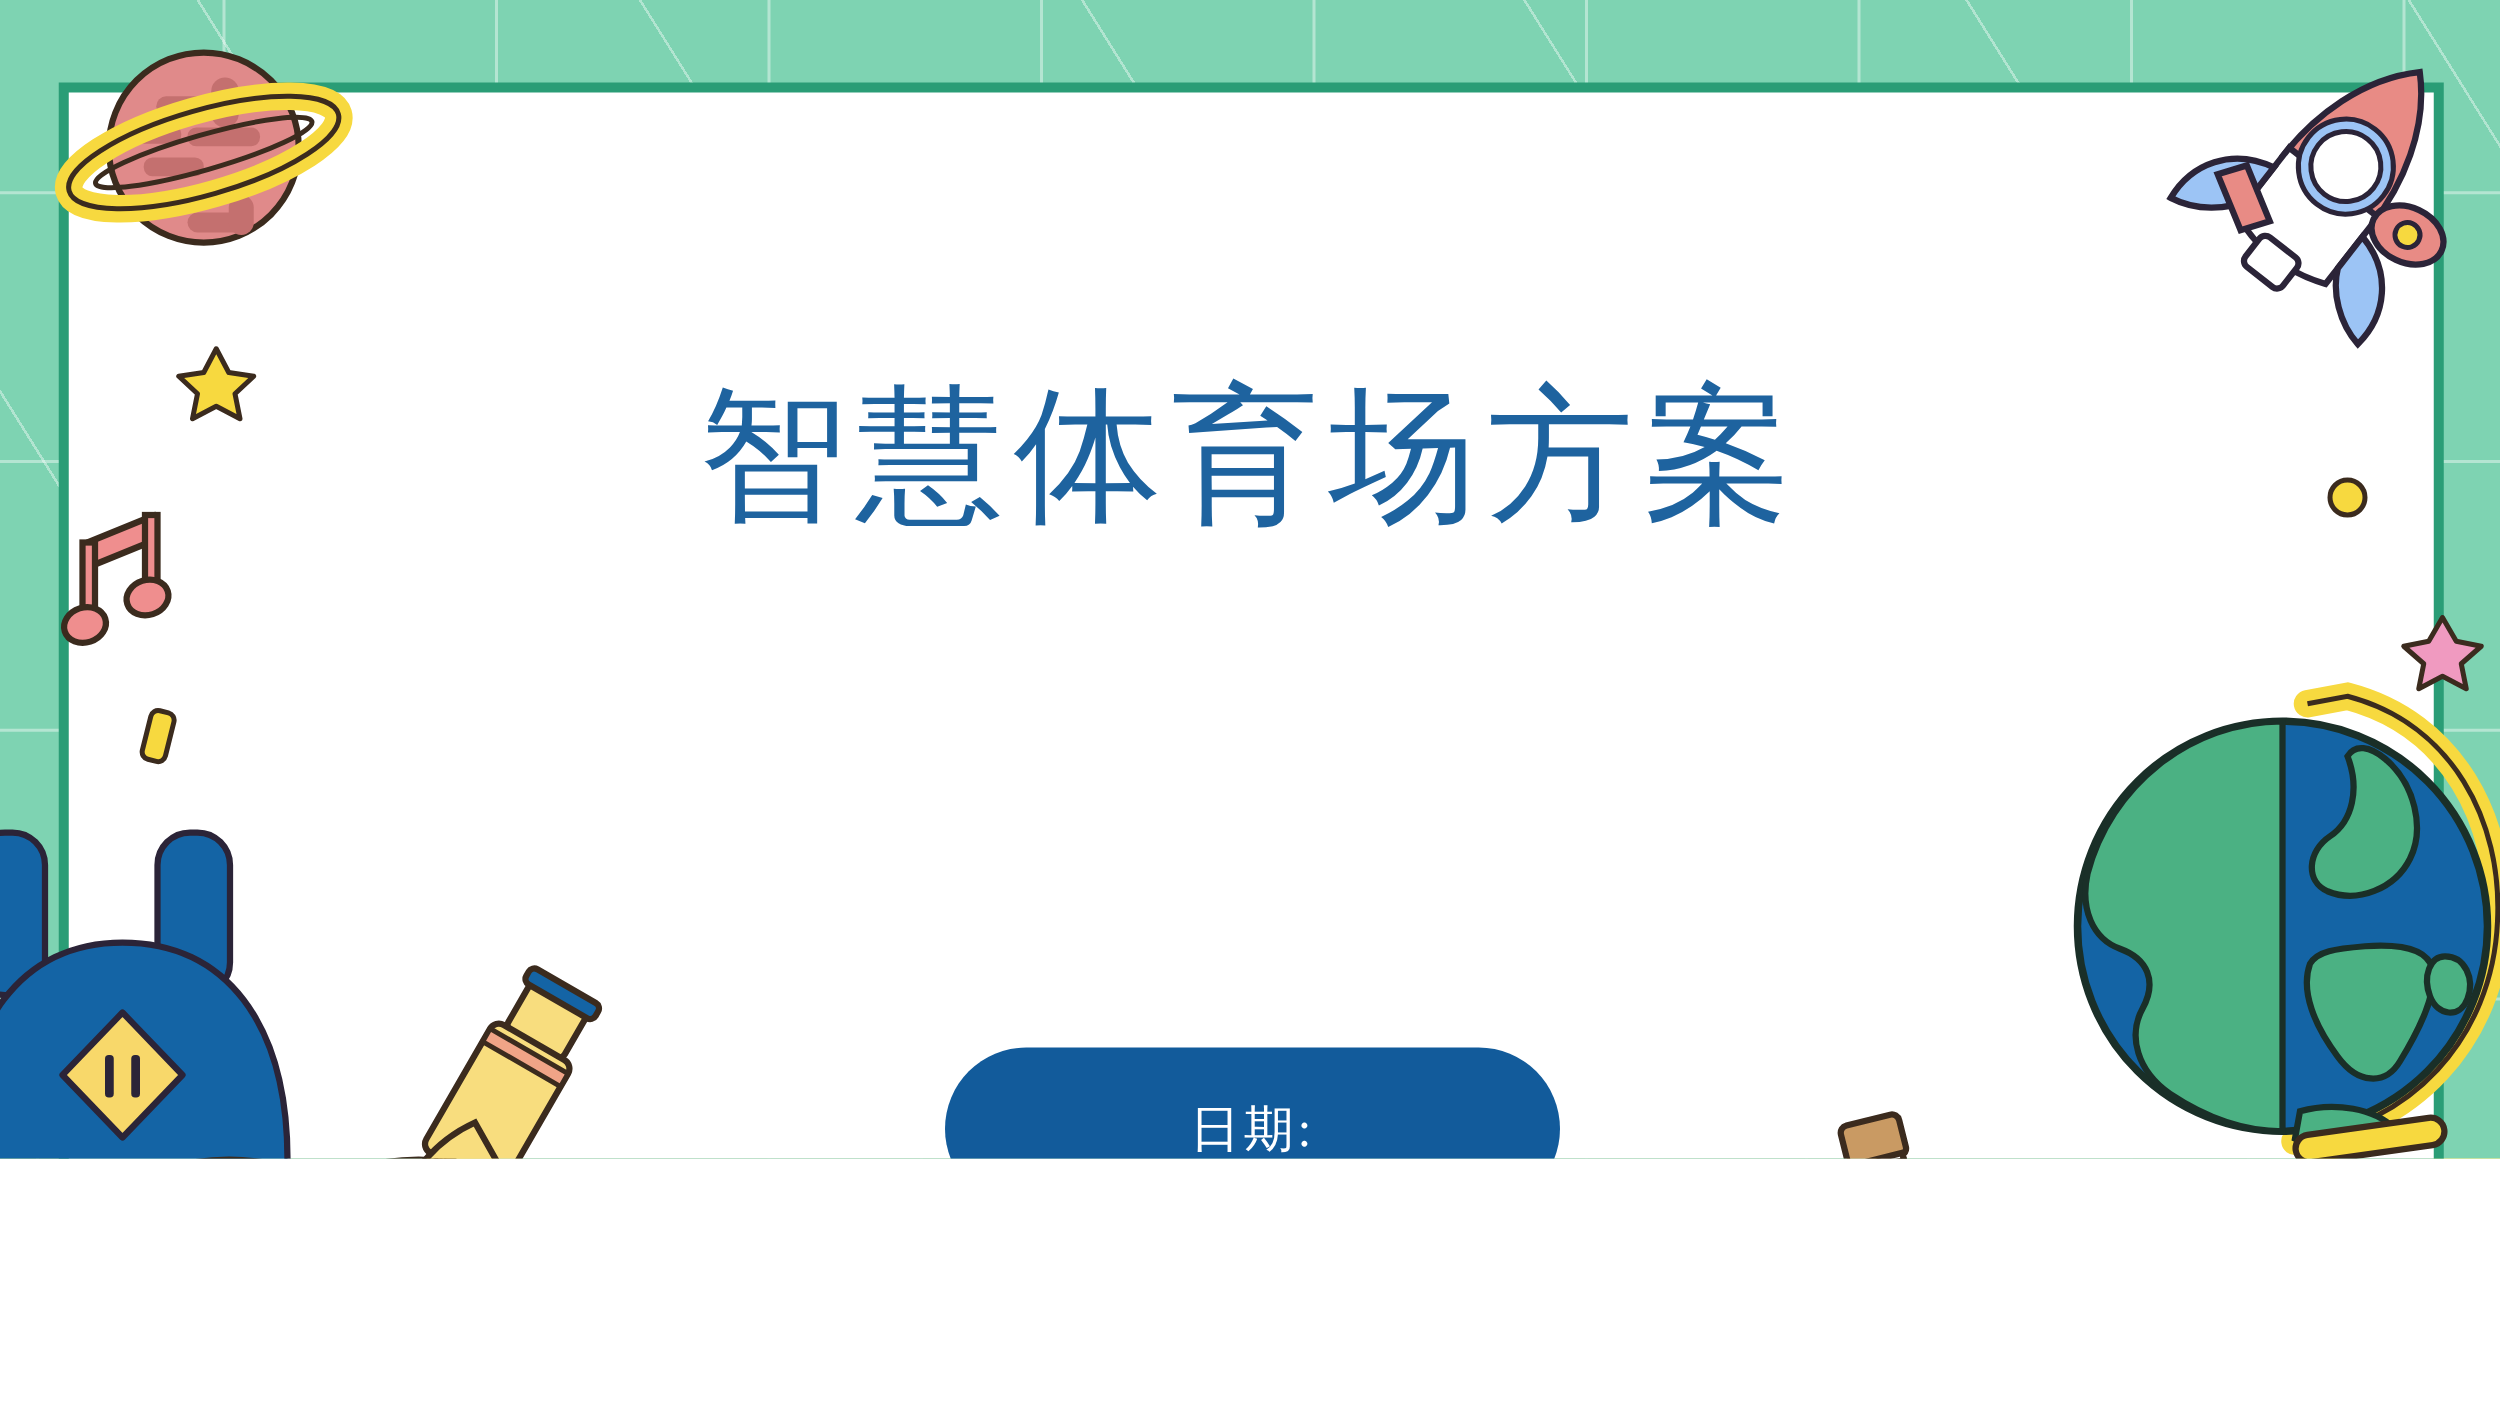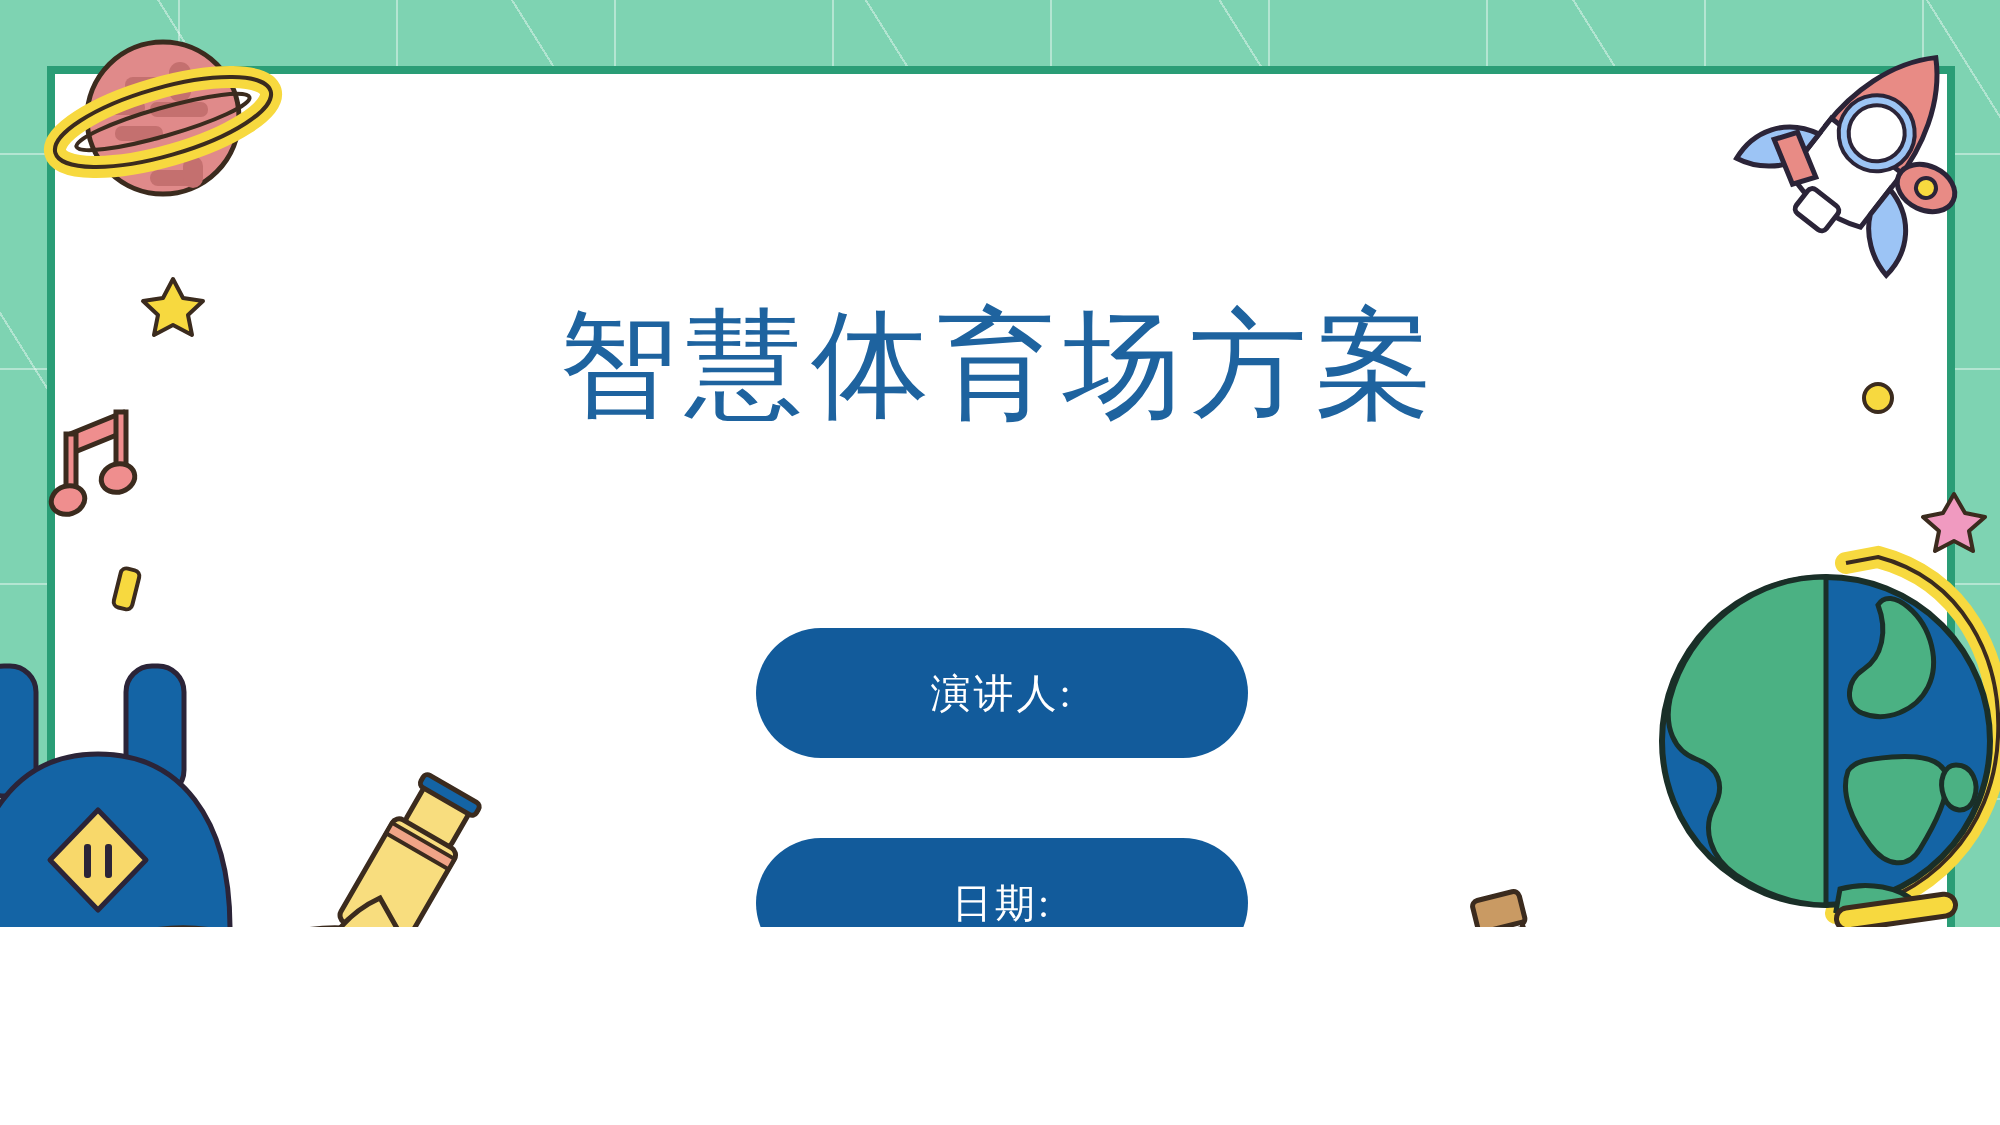--- a/index.html
+++ b/index.html
@@ -323,21 +323,18 @@
       <rect x="80" y="72" width="140" height="36" fill="#ffffff" stroke="#3b2b1e" stroke-width="4"></rect>
       <rect x="94" y="84" width="112" height="12" rx="6" fill="#f2d02e"></rect>
       <rect x="18" y="120" width="272" height="22" fill="#9cc4f5" stroke="#3b2b1e" stroke-width="5"></rect>
       <rect x="18" y="142" width="272" height="26" fill="#ffffff" stroke="#3b2b1e" stroke-width="5"></rect>
       <rect x="18" y="168" width="272" height="24" fill="#9cc4f5" stroke="#3b2b1e" stroke-width="5"></rect>
     </svg>
   </div>
 
   <div class="title">智慧体育场方案</div>
 
-  <div class="pill pill-speaker">
-    <span>演讲人:</span>
-  </div>
 
   <div class="pill pill-date">
     <span>日期:</span>
   </div>
 
 </div>
 
 </body></html>

